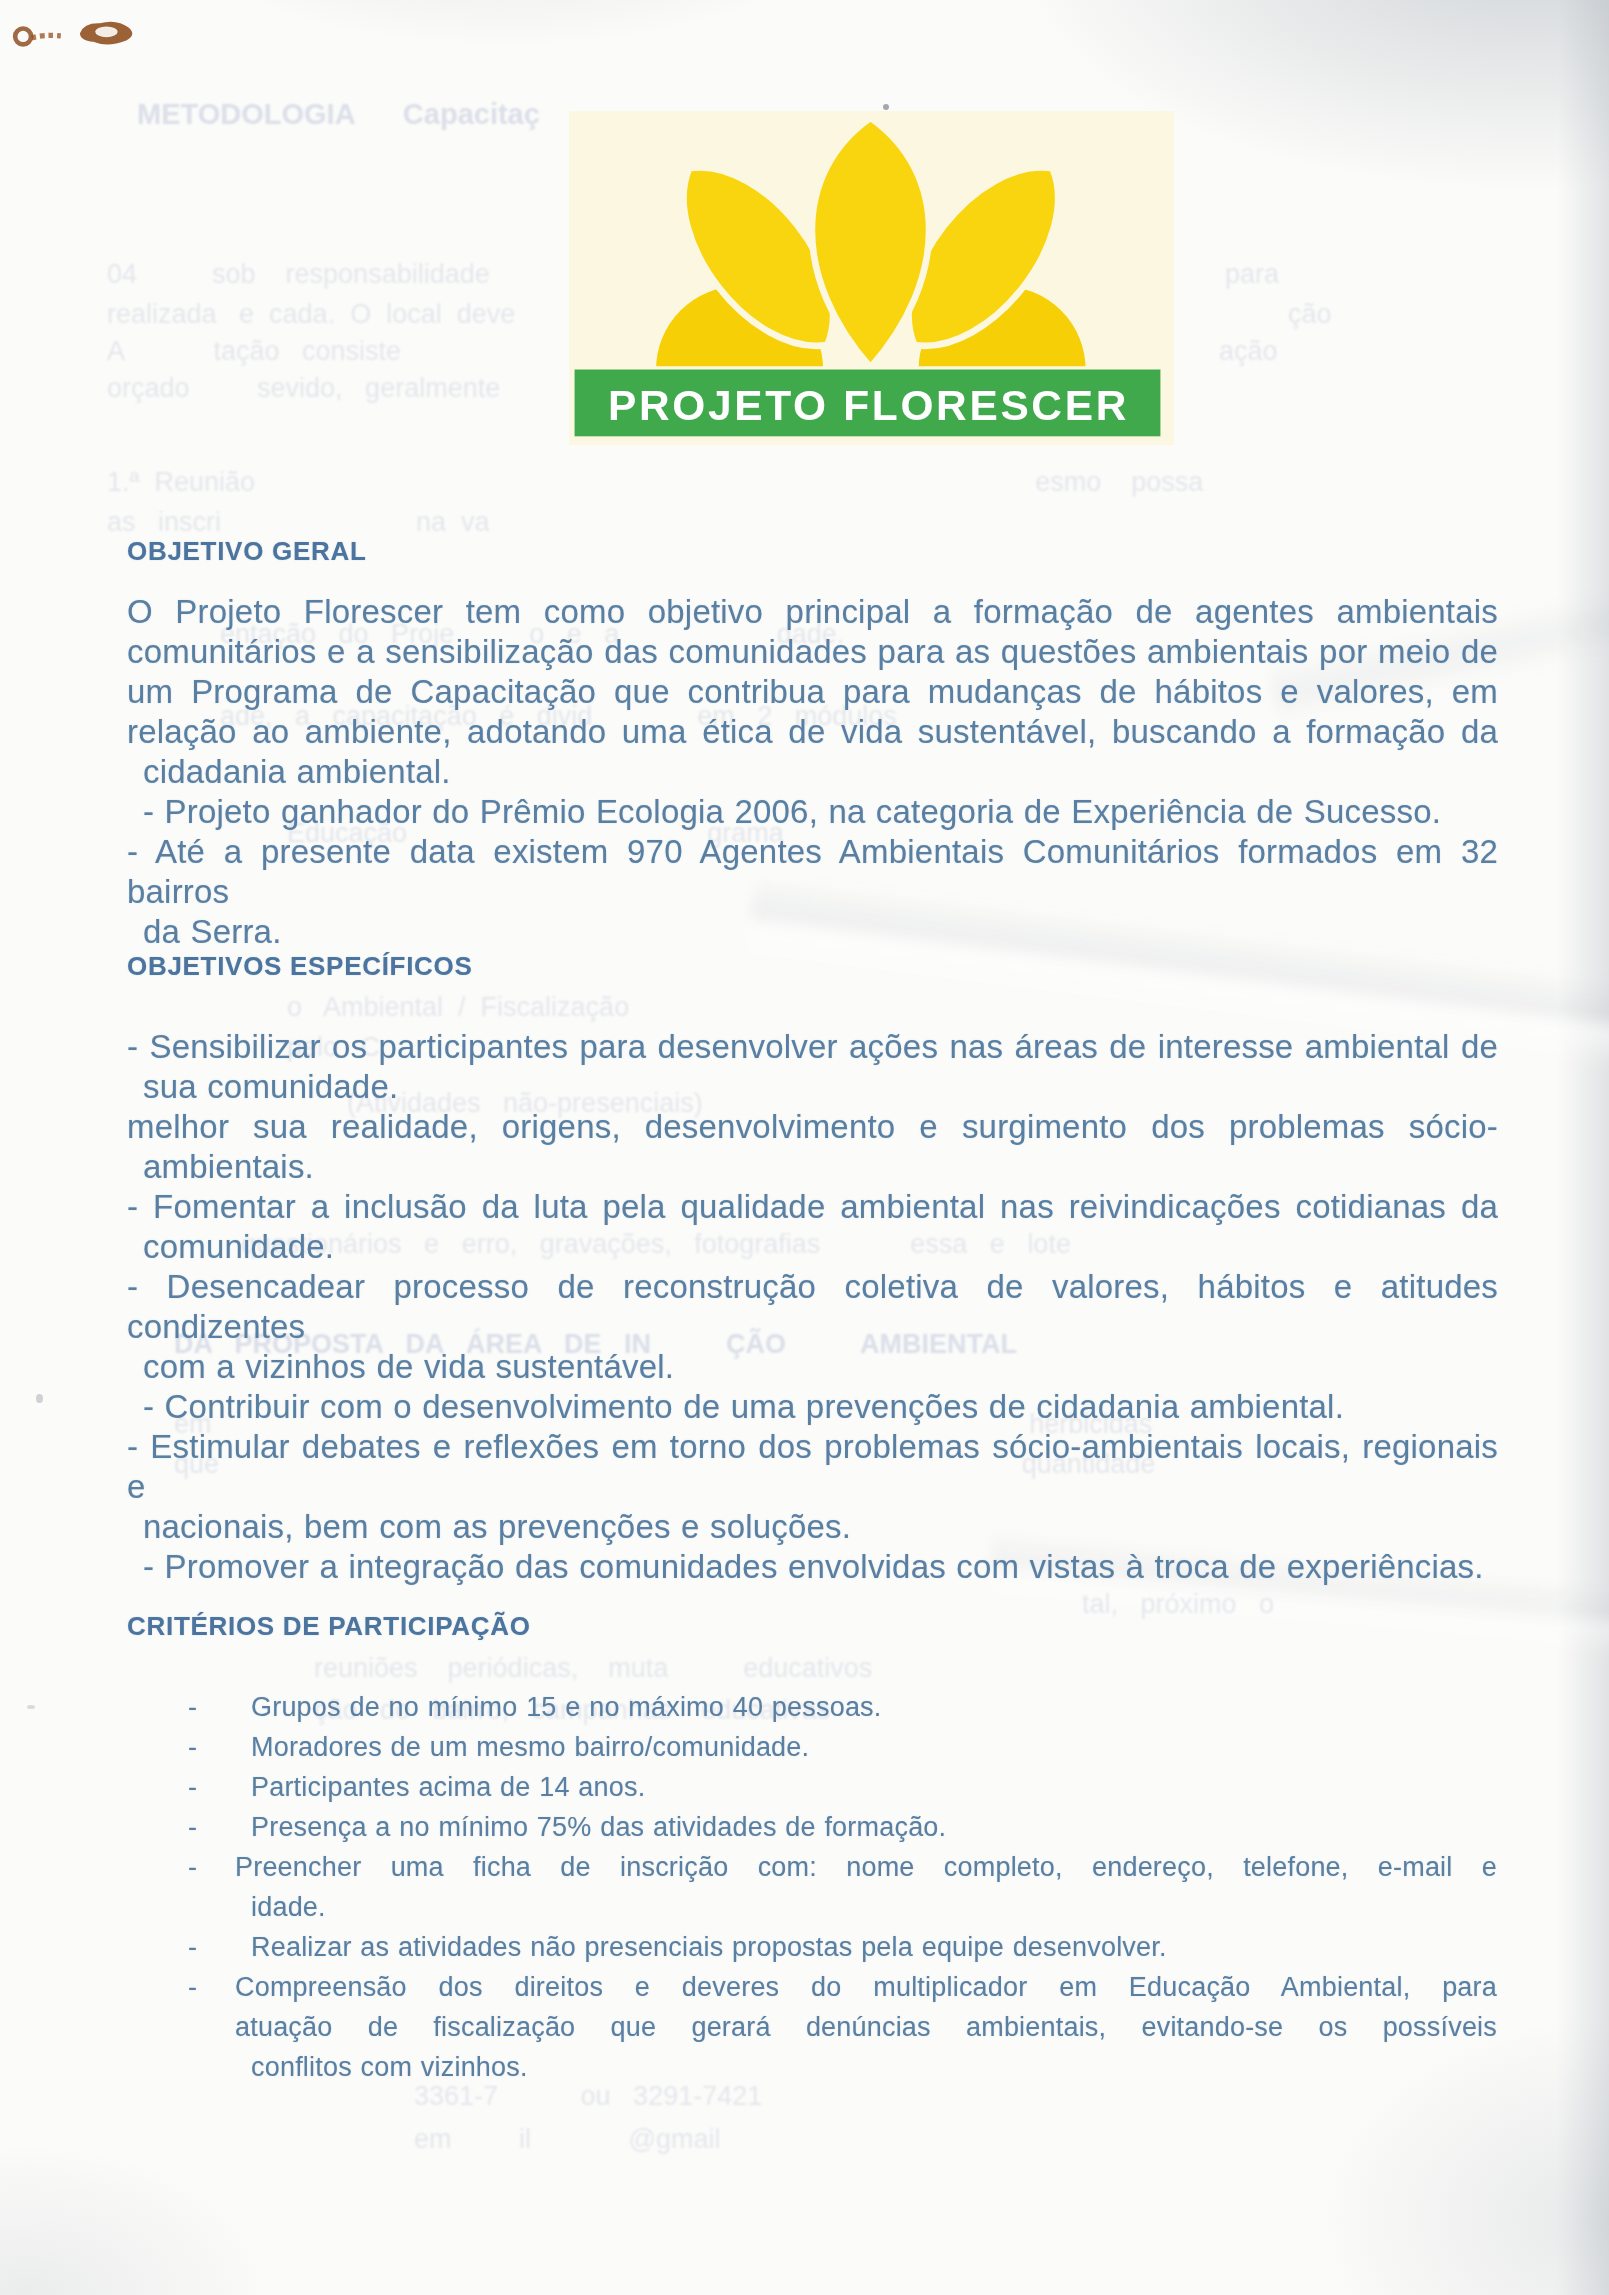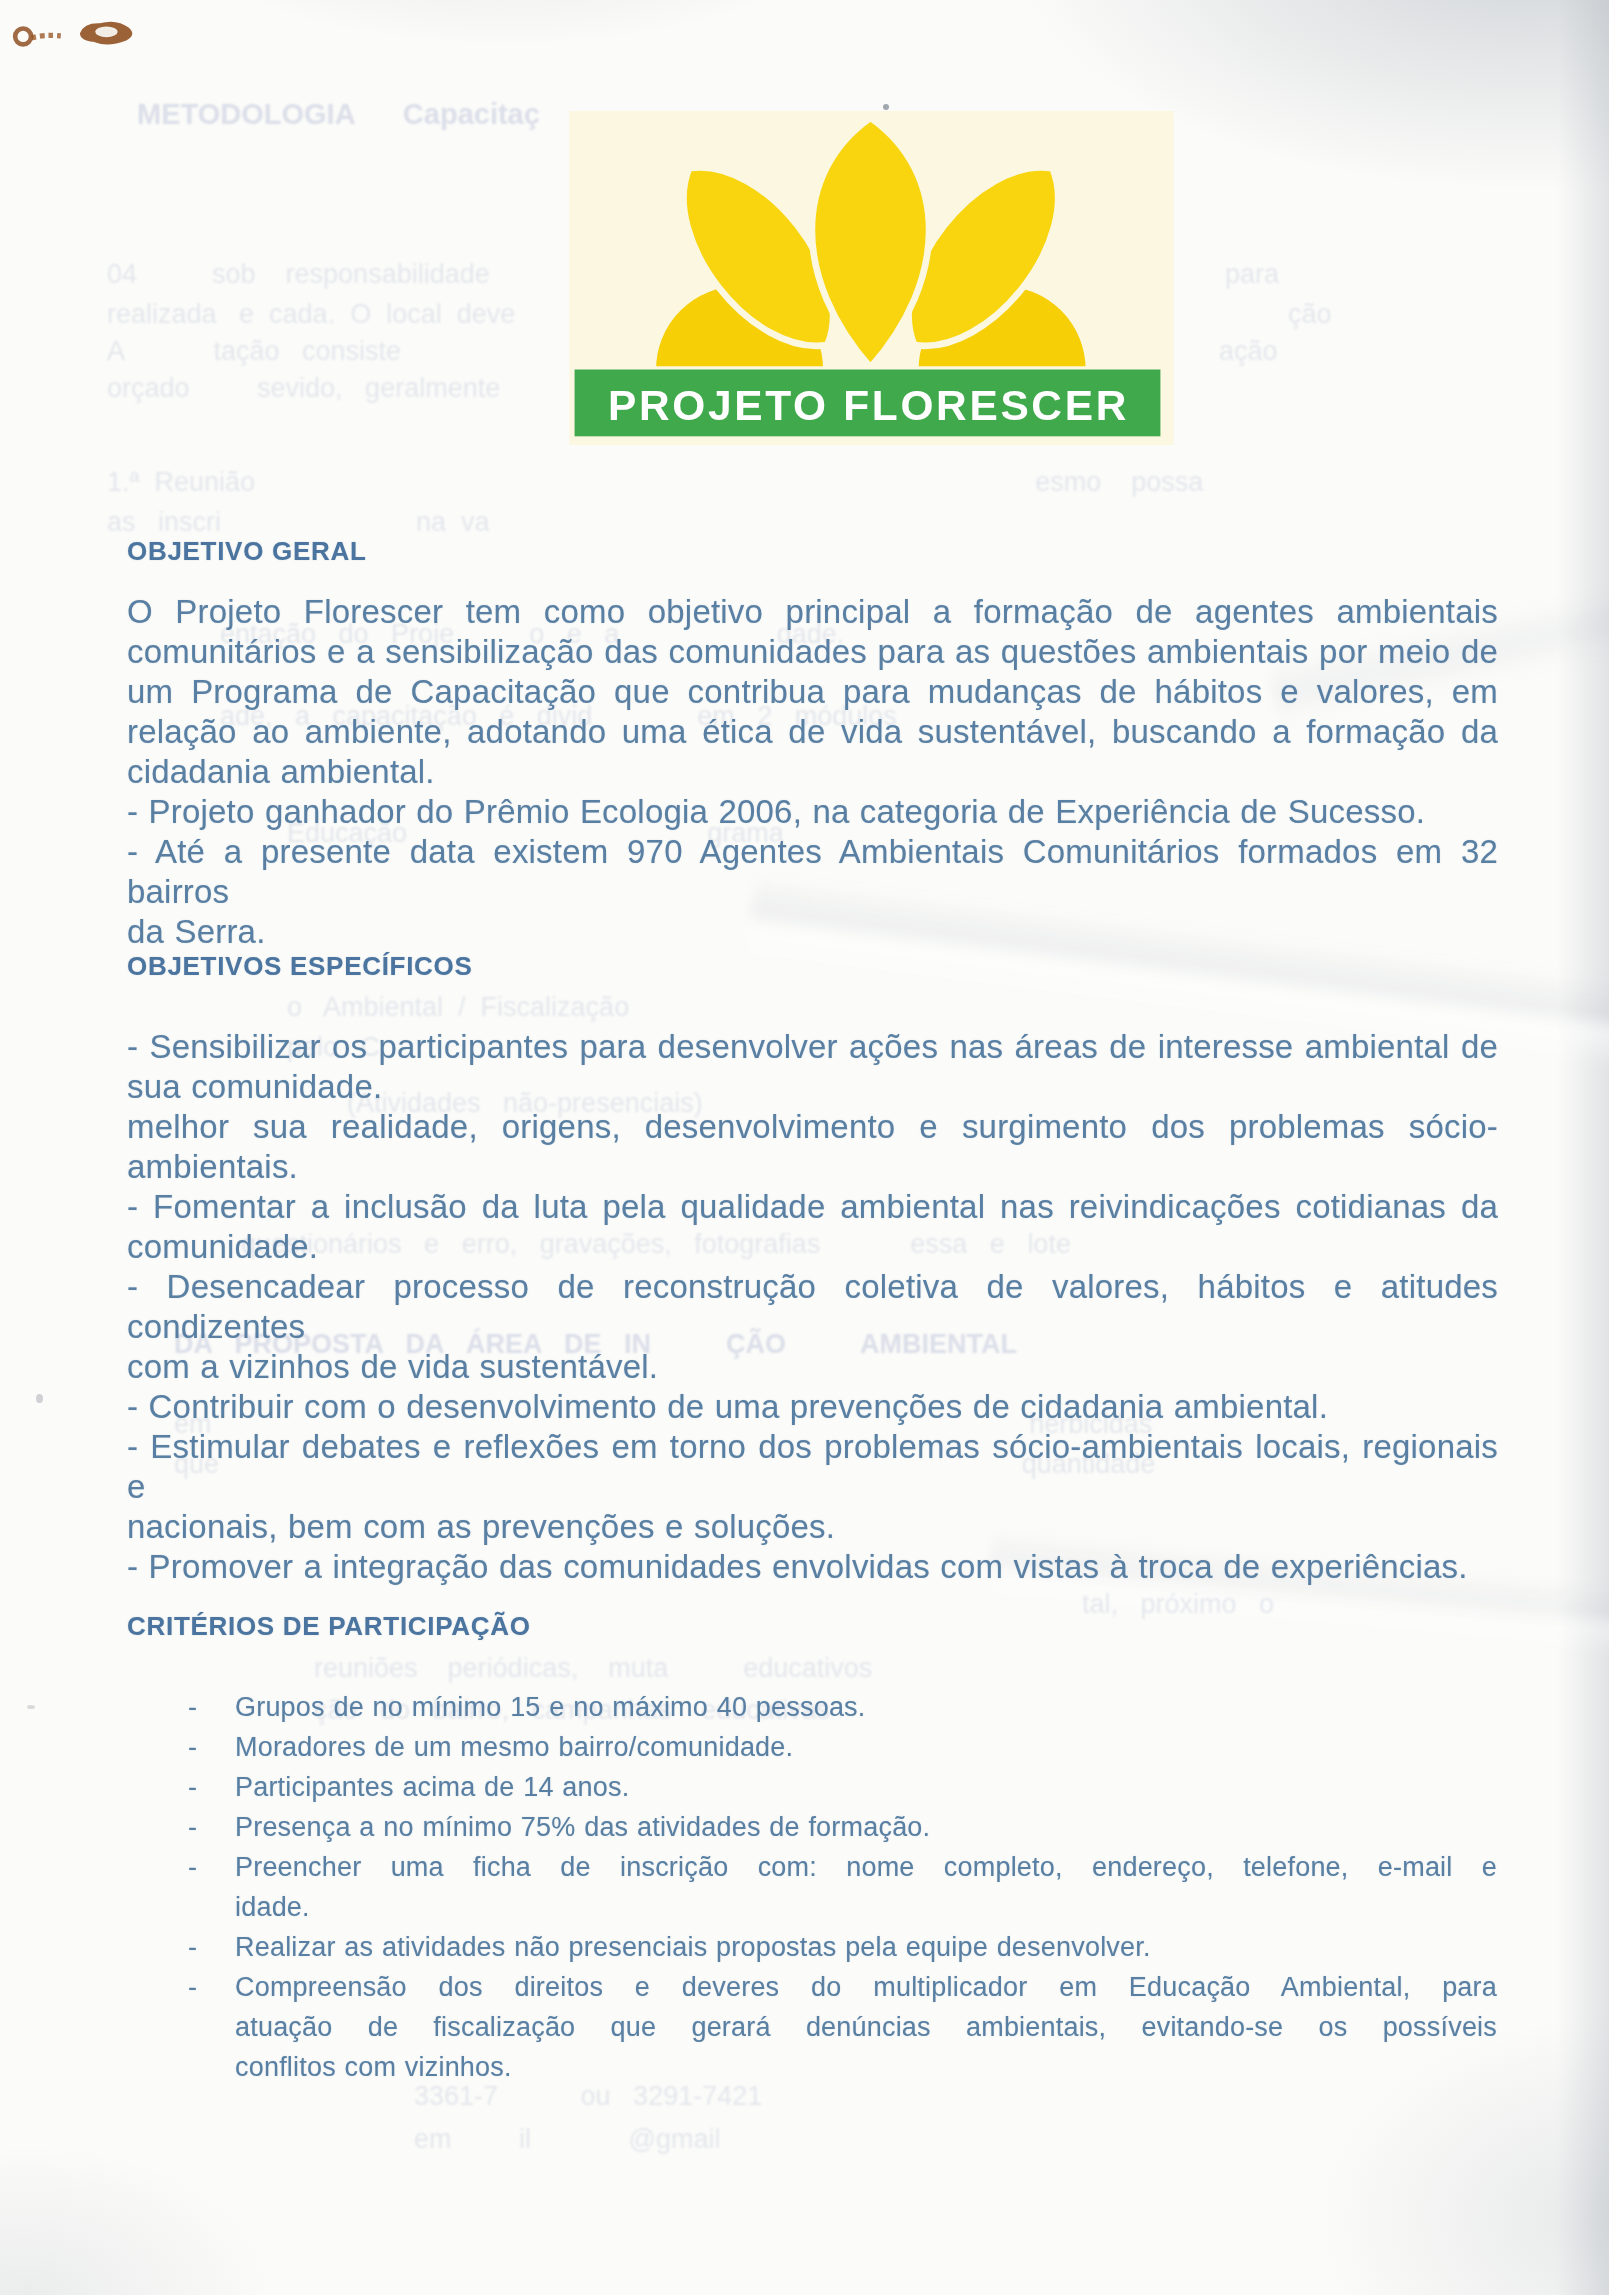--- a/index.html
+++ b/index.html
@@ -31,21 +31,21 @@
     position:absolute;left:127px;font-size:26px;font-weight:bold;
     color:rgba(68,112,156,.95);letter-spacing:0.7px;
     text-shadow:0 0 1.3px rgba(71,113,156,.35);white-space:nowrap;
   }
   .tb{
     position:absolute;left:127px;width:1371px;
     font-size:33px;line-height:40px;color:rgba(80,120,158,.93);
     text-shadow:0 0 1.3px rgba(84,121,159,.30);word-spacing:1px;letter-spacing:0.2px;
   }
   .tline{text-align:justify;text-align-last:justify;}
-  .tline.tlast{text-align-last:left;}
+  .tline.tlast{text-align-last:left;margin-left:16px;}
 
   .criteria{
     position:absolute;left:188px;width:1309px;
     font-size:27px;line-height:40px;color:rgba(80,120,158,.93);
     text-shadow:0 0 1.3px rgba(84,121,159,.30);word-spacing:1px;letter-spacing:0.2px;
   }
   .crow{display:flex;align-items:flex-start;}
   .cdash{flex:0 0 47px;}
   .clines{flex:1 1 auto;min-width:0;}
 

